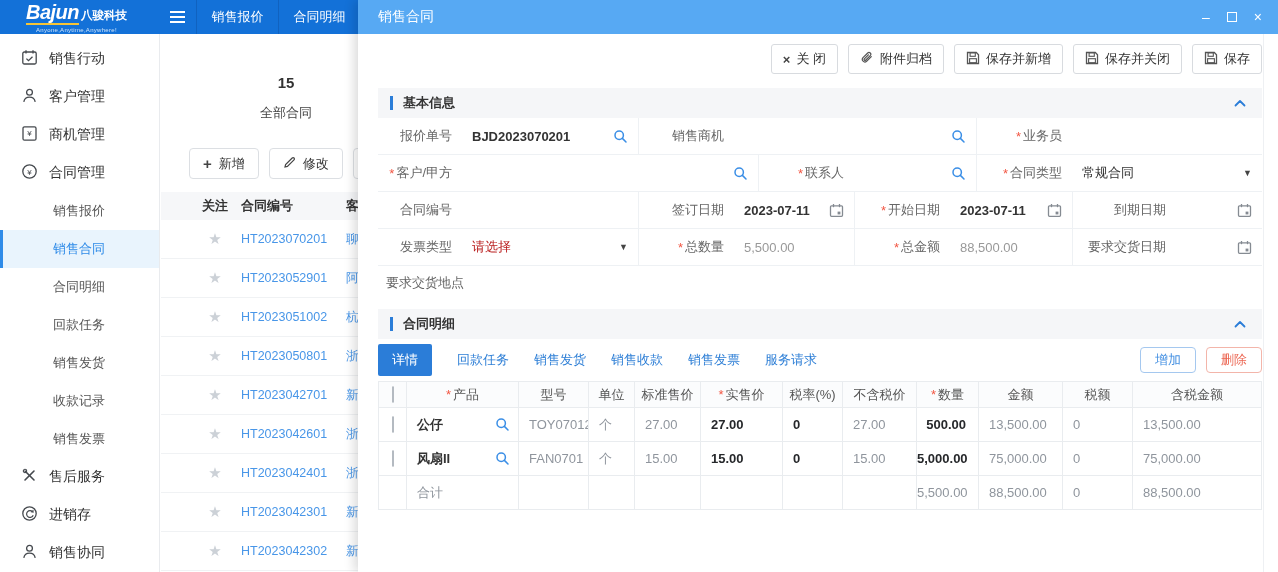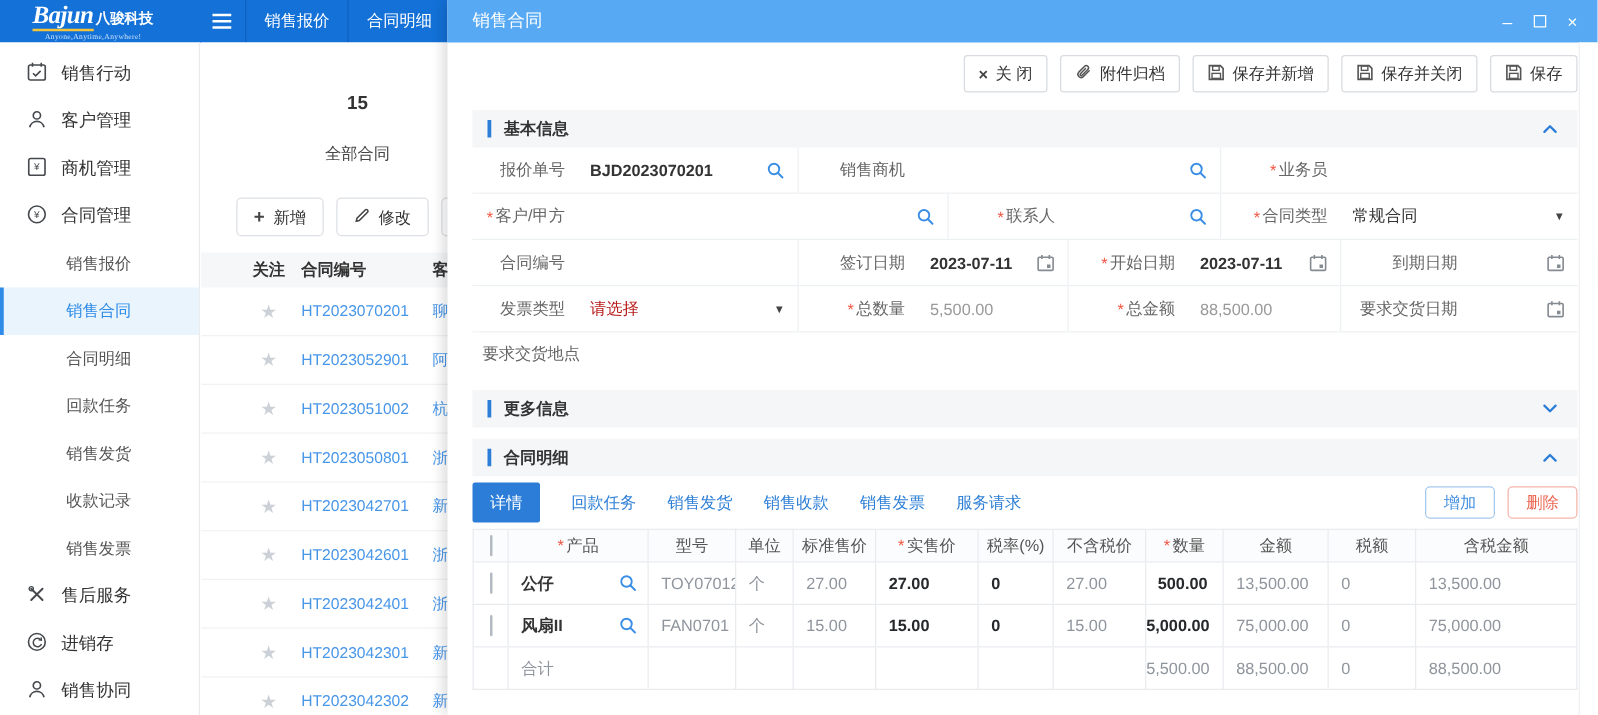--- a/index.html
+++ b/index.html
@@ -3,21 +3,21 @@
 <meta charset="utf-8">
 <style>
   * { margin:0; padding:0; box-sizing:border-box; }
   html,body { width:1278px; height:572px; overflow:hidden; background:#fff;
     font-family:"Liberation Sans","DejaVu Sans",sans-serif; }
   body { position:relative; font-size:13px; color:#333; }
 
   
   .topnav { position:absolute; top:0; left:0; right:0; height:34px; background:#1371d8;
     display:flex; align-items:stretch; color:#fff; z-index:1; }
-  .logo { width:158px; display:flex; flex-direction:column; justify-content:center; padding-left:26px;font-family:Liberation Serif, serif; }
+  .logo { width:158px; display:flex; flex-direction:column; justify-content:center; padding-left:26px; }
   .logo-line { display:flex; align-items:baseline; line-height:1; }
   .brand { font-size:20px; font-weight:bold; font-style:italic; letter-spacing:-.5px;
     border-bottom:2px solid #f5c437; padding-bottom:1px; }
   .brand-cn { font-size:11.5px; font-weight:bold; margin-left:2px; }
   .tagline { font-size:6px; color:#cfe4fa; margin-left:10px; margin-top:2px; letter-spacing:.3px; }
   .hamburger { width:38px; display:flex; flex-direction:column; justify-content:center; align-items:center; gap:3px; cursor:pointer; }
   .hamburger i { display:block; width:15px; height:2px; background:#fff; }
   .nav-tab { width:82px; display:flex; align-items:center; justify-content:center; font-size:13px;
     border-left:1px solid rgba(9,62,130,.28); cursor:pointer; }
   .nav-tab:last-of-type { border-right:1px solid rgba(9,62,130,.28); }
@@ -30,21 +30,21 @@
     font-size:14px; color:#333; cursor:pointer; }
   .side-item svg { flex:none; }
   .side-sub { height:38px; display:flex; align-items:center; padding-left:50px; font-size:13px;
     color:#555; border-left:3px solid transparent; cursor:pointer; }
   .side-sub.active { background:#e9f4fd; color:#2f8be8; border-left-color:#2f8be8; }
 
   
   .listpanel { position:absolute; top:34px; left:161px; right:0; bottom:0; background:#fff; z-index:1; }
   .stats { width:250px; padding-top:40px; text-align:center; }
   .stats-count { font-size:15px; font-weight:bold; color:#333; }
-  .stats-label { font-size:13px; color:#444; margin-top:23px; }
+  .stats-label { font-size:13px; color:#444; margin-top:13px; }
   .list-btns { display:flex; gap:10px; margin:26px 0 0 28px; }
   .lbtn { display:flex; align-items:center; gap:7px; border:1px solid #dcdfe3; border-radius:4px;
     padding:0 13px; height:31px; font-size:13px; color:#333; background:#fff; cursor:pointer; white-space:nowrap; }
   .lbtn .plus { font-size:15px; font-weight:bold; color:#444; }
   .lbtn .xx { font-size:13px; font-weight:bold; color:#444; }
   .list-head { display:grid; grid-template-columns:52px 105px 1fr; margin-top:13px; background:#f6f7f9;
     height:28px; align-items:center; padding-left:28px; font-size:13px; font-weight:bold; color:#333; }
   .list-row { display:grid; grid-template-columns:52px 105px 1fr; height:39px; align-items:center;
     padding-left:28px; border-bottom:1px solid #f0f2f4; font-size:12.5px; }
   .star { color:#ccd1d7; font-size:15px; justify-self:center; cursor:pointer; }
@@ -495,29 +495,20 @@
 
     <div class="frow r5">
       <div class="flabel">
           <span>要求交货地点</span>
         </div>
       <div class="fval">
           <span class="val"></span>
         </div>
     </div>
 
-    <div class="sec-head mt">
-      <span class="sec-bar"></span>
-      <span class="sec-title">更多信息</span>
-      <span class="sec-chev">
-          <svg width="12" height="8" viewBox="0 0 12 8">
-            <polyline points="1.5,1.5 6,6 10.5,1.5" fill="none" stroke="#2b7dd8" stroke-width="1.8" stroke-linecap="round" stroke-linejoin="round"></polyline>
-          </svg>
-        </span>
-    </div>
 
     <div class="sec-head" style="margin-top:9px;">
       <span class="sec-bar"></span>
       <span class="sec-title">合同明细</span>
       <span class="sec-chev">
           <svg width="12" height="8" viewBox="0 0 12 8">
             <polyline points="1.5,6.5 6,2 10.5,6.5" fill="none" stroke="#2b7dd8" stroke-width="1.8" stroke-linecap="round" stroke-linejoin="round"></polyline>
           </svg>
         </span>
     </div>

